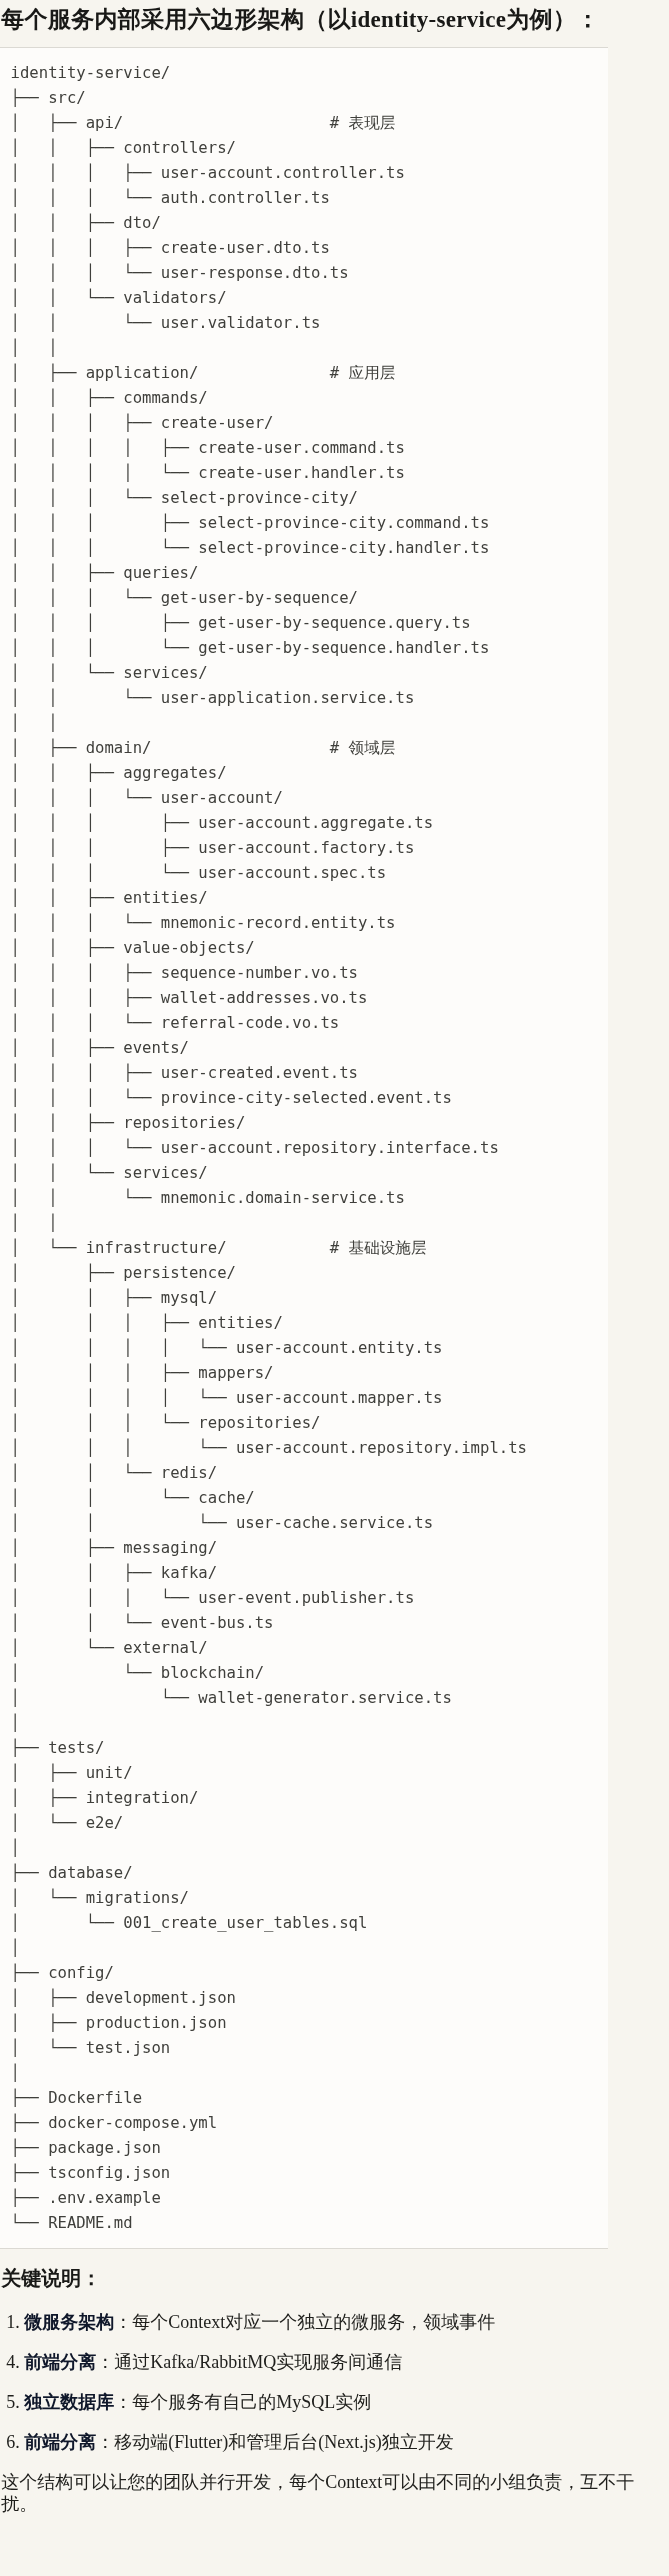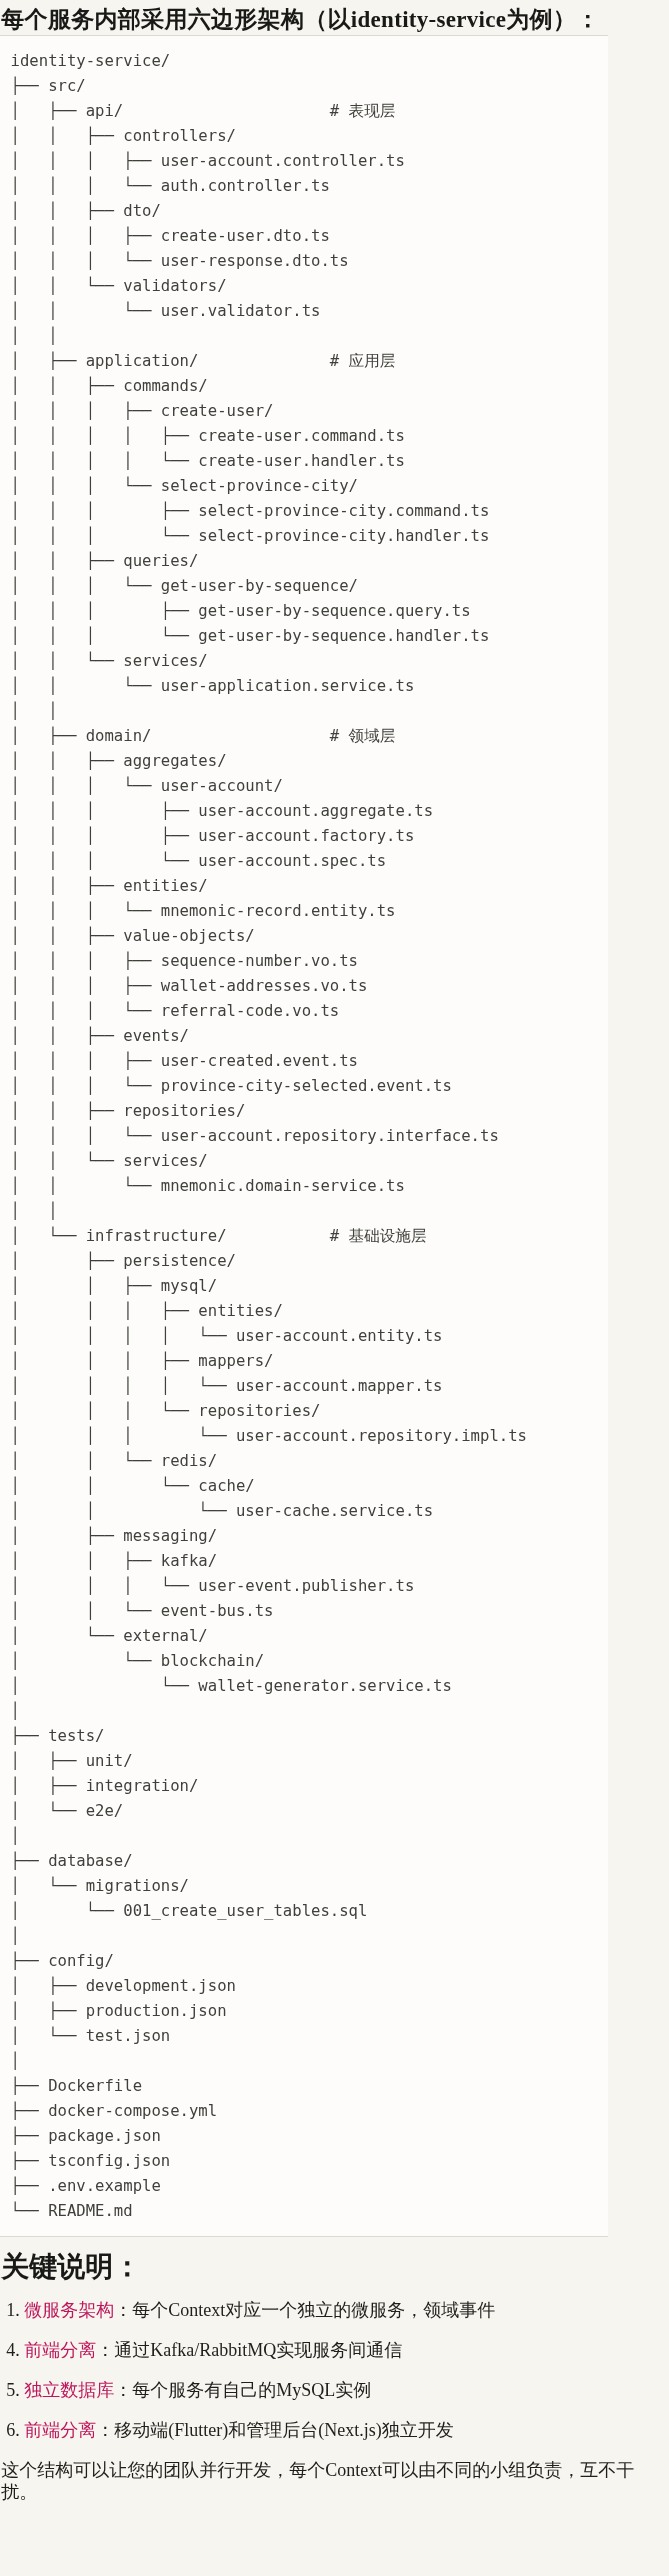--- a/index.html
+++ b/index.html
@@ -15,53 +15,53 @@
   .page-title {
     margin: 5px 0 0 1.3px;
     font-size: 23px;
     line-height: 30px;
     font-weight: 700;
     color: #191917;
     letter-spacing: 0.3px;
   }
   pre.code-block {
     box-sizing: border-box;
-    margin: 0 0 0 0;
+    margin: 12px 0 0 0;
     padding: 12.5px 0 12.5px 10.6px;
     width: 608px;
     background: #FDFCFA;
     border-top: 0.6px solid #DBD9D3;
     border-bottom: 0.6px solid #DBD9D3;
     font-family: "DejaVu Sans Mono", monospace;
     font-size: 15.6px;
     line-height: 25px;
     color: #3F3F3B;
     white-space: pre;
     overflow: hidden;
   }
   .section-heading {
     margin: 15px 0 0 1.3px;
-    font-size: 28px;
+    font-size: 20px;
     line-height: 29px;
     font-weight: 700;
     color: #191917;
   }
   .key-points {
     margin: 17.5px 0 0 6.3px;
     padding: 0;
     list-style: none;
   }
   .key-point {
     font-size: 18px;
     line-height: 22.5px;
     margin: 0 0 17.5px 0;
     color: #1F1F1C;
   }
   .kp-num { margin-right: 4.4px; }
-  .kp-term { font-weight: 400; color: #be185d; }
+  .kp-term { font-weight: 700; color: #0f172a; }
   .kp-sep { font-weight: 400; }
   .footer-note {
     margin: 15px 0 0 1.3px;
     font-size: 18px;
     line-height: 22.5px;
     color: #1F1F1C;
   }
 </style>
 </head>
 <body>

